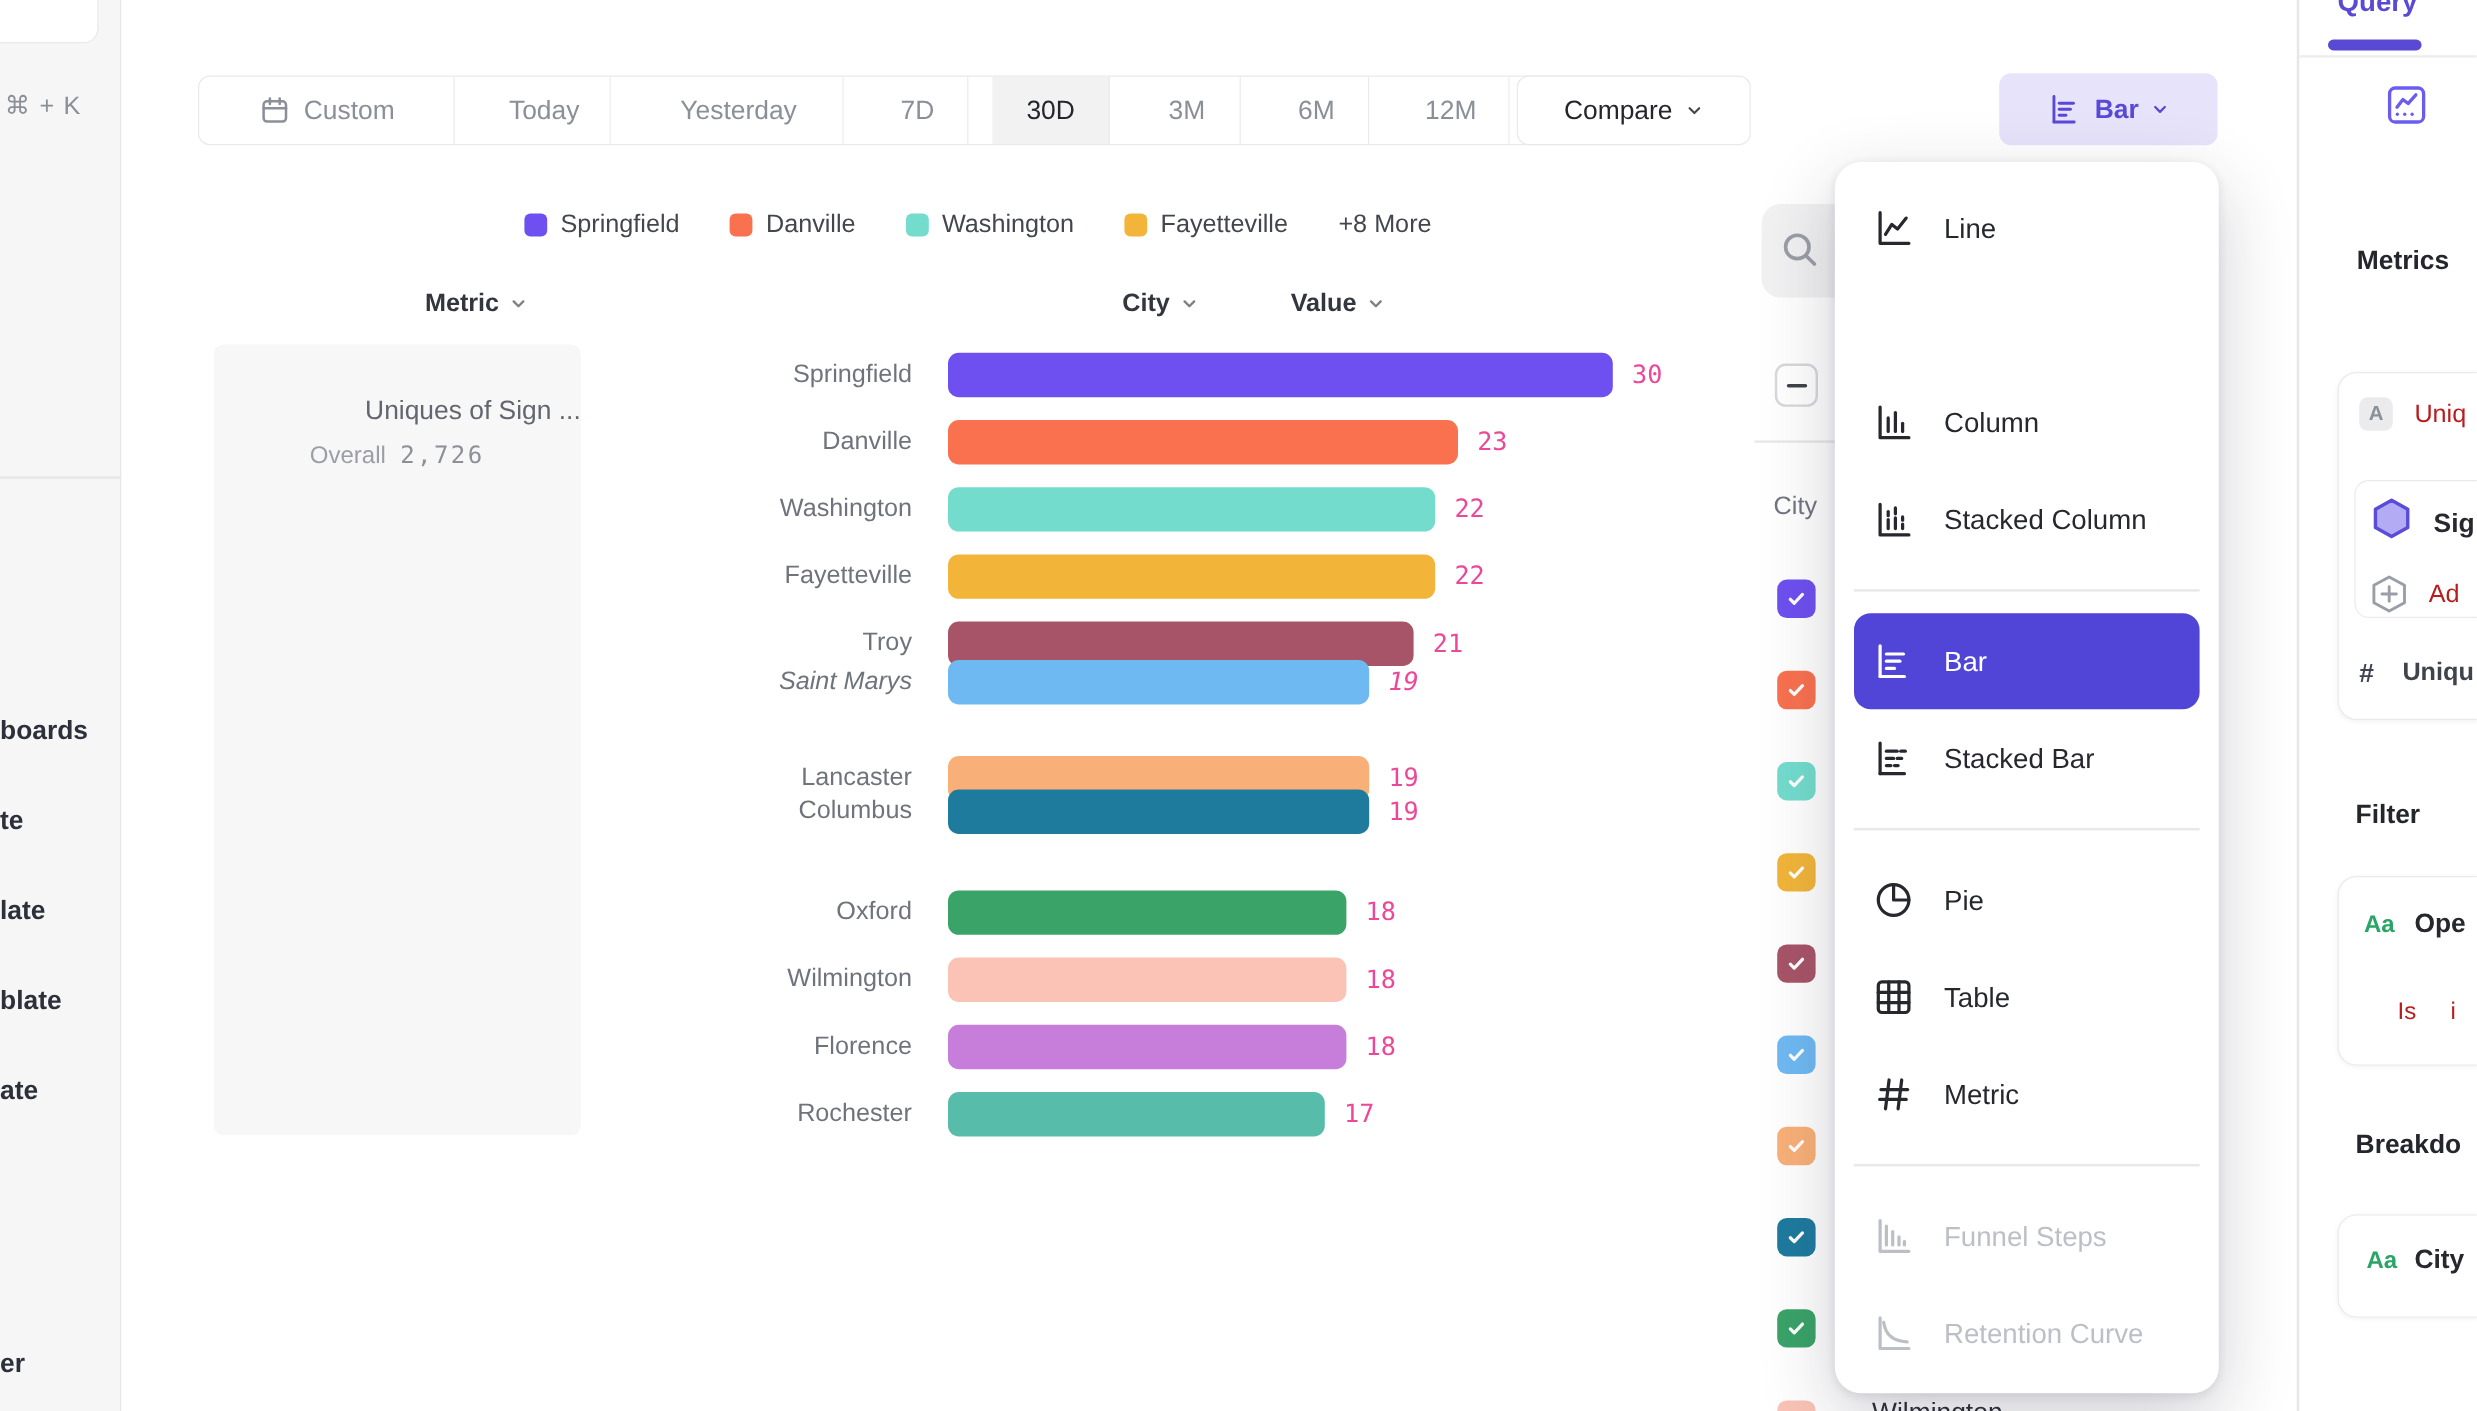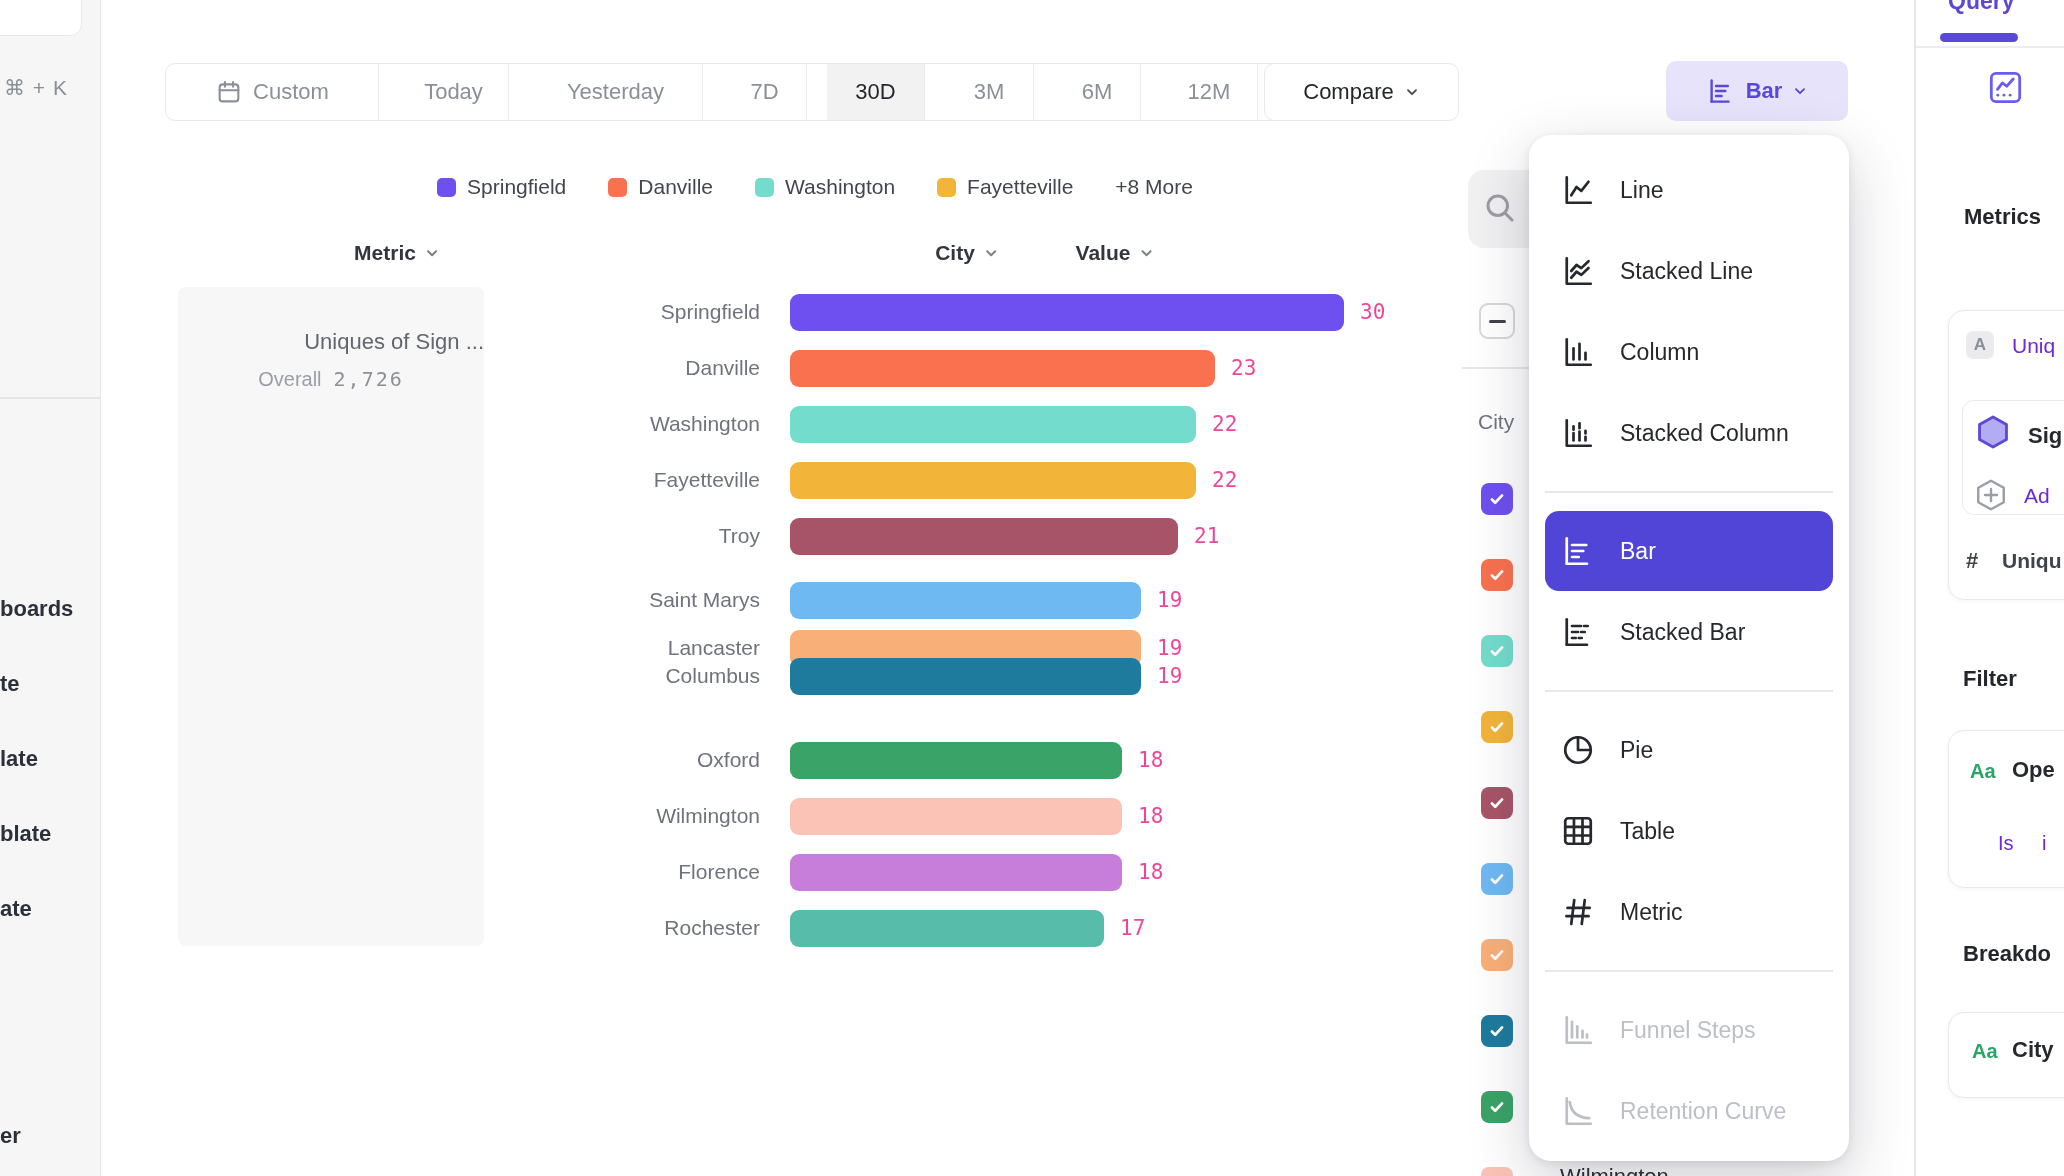--- a/index.html
+++ b/index.html
@@ -64,21 +64,21 @@
   .dd-divider { position:absolute; left:16px; width:288px; height:1.5px; background:#e8e8ea; }
 
   
   #query-tab { left:1948px; top:-12px; font-size:23px; font-weight:700; color:#5a49d4; }
   #query-underline { left:1940px; top:33px; width:78px; height:9px; border-radius:5px; background:#5a49d4; }
   #panel-top-border { left:1916px; top:46px; width:148px; height:1.5px; background:#ededee; }
   #panel-chart-icon { left:1987px; top:69px; width:37px; height:37px; color:#6a5cf0; }
   .panel-heading { font-size:22px; font-weight:700; color:#24262c; white-space:nowrap; }
   .panel-card { background:#fff; border:1.5px solid #eaeaec; border-radius:16px; box-shadow:0 1px 4px rgba(0,0,0,.05); }
   #metric-a-badge { left:1966px; top:331px; width:28px; height:28px; background:#ebebed; border-radius:7px; color:#8a8f98; font-size:17px; font-weight:700; display:flex; align-items:center; justify-content:center; }
-  .gray-label { font-size:21px; color:#6d28d9; white-space:nowrap; }
+  .gray-label { font-size:21px; color:#b91c1c; white-space:nowrap; }
   .dark-label { font-size:22px; font-weight:700; color:#26282e; white-space:nowrap; }
   .aa-badge { font-size:20px; font-weight:700; color:#2aa566; }
 </style>
 </head>
 <body>
 
 <div id="screen">
 
   <div id="sidebar" class="abs">
     <div id="sidebar-card" class="abs"></div>
@@ -221,21 +221,21 @@
       <div class="bar-row abs" style="top: 452px;">
         <span class="bar-label">Fayetteville</span>
         <span class="bar" style="width:406px; background:#f2b53a"></span>
         <span class="bar-value">22</span>
       </div>
       <div class="bar-row abs" style="top: 508px;">
         <span class="bar-label">Troy</span>
         <span class="bar" style="width:388px; background:#a85468"></span>
         <span class="bar-value">21</span>
       </div>
-      <div class="bar-row abs" style="top: 572px;">
+      <div class="bar-row abs" style="top: 540px; font-style: italic;">
         <span class="bar-label">Saint Marys</span>
         <span class="bar" style="width:351px; background:#6fb9f2"></span>
         <span class="bar-value">19</span>
       </div>
       <div class="bar-row abs" style="top: 620px;">
         <span class="bar-label">Lancaster</span>
         <span class="bar" style="width:351px; background:#f9b078"></span>
         <span class="bar-value">19</span>
       </div>
       <div class="bar-row abs" style="top: 648px;">
@@ -330,28 +330,20 @@
     </div>
   <div id="peek-label" class="abs">Wilmington</div>
 
   <div id="dropdown" class="abs">
       <div class="dd-item" style="top: 15px;">
         <svg width="36" height="36" viewBox="0 0 24 24" fill="none" stroke="currentColor" stroke-width="1.8" stroke-linecap="round" stroke-linejoin="round">
           <path d="M4.5 3.5 V20.5 H20.5"></path>
           <path d="M7.5 15.5 L11 10 L14.2 12.6 L19 6.5"></path>
         </svg>
         <span>Line</span>
-      </div>
-      <div class="dd-item" style="top: 96px;">
-        <svg width="36" height="36" viewBox="0 0 24 24" fill="none" stroke="currentColor" stroke-width="1.8" stroke-linecap="round" stroke-linejoin="round">
-          <path d="M4.5 3.5 V20.5 H20.5"></path>
-          <path d="M7.5 16.5 L11 12.5 L14.2 14.6 L19 10"></path>
-          <path d="M7.5 12 L11 8 L14.2 10.1 L19 5.5"></path>
-        </svg>
-        <span>Stacked Line</span>
       </div>
       <div class="dd-item" style="top: 177px;">
         <svg width="36" height="36" viewBox="0 0 24 24" fill="none" stroke="currentColor" stroke-width="1.8" stroke-linecap="round" stroke-linejoin="round">
           <path d="M4.5 3.5 V20.5 H20.5"></path>
           <path d="M9 17 V9.5"></path>
           <path d="M13 17 V6.5"></path>
           <path d="M17 17 V12.5"></path>
         </svg>
         <span>Column</span>
       </div>

